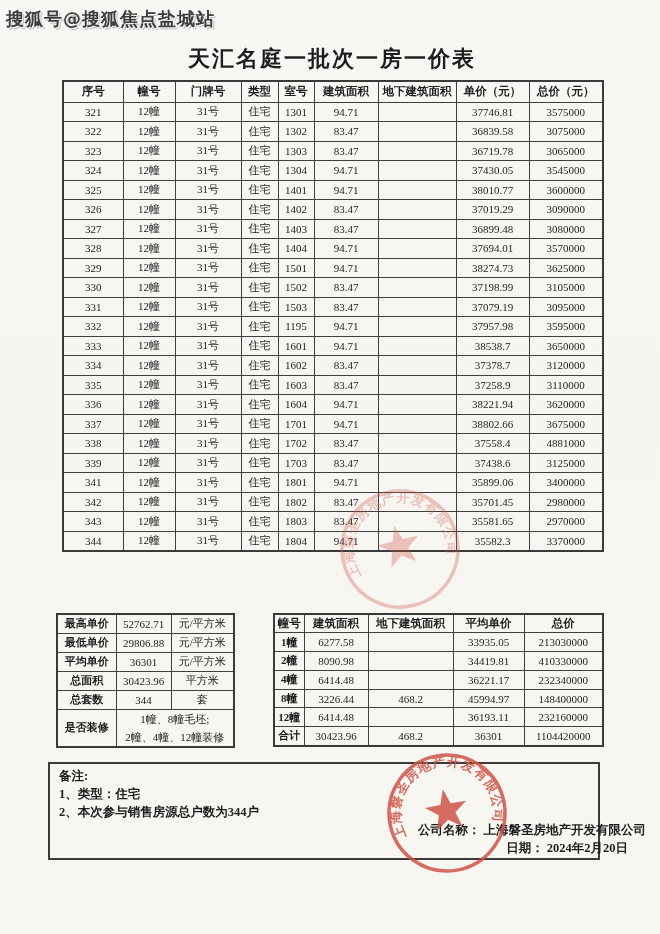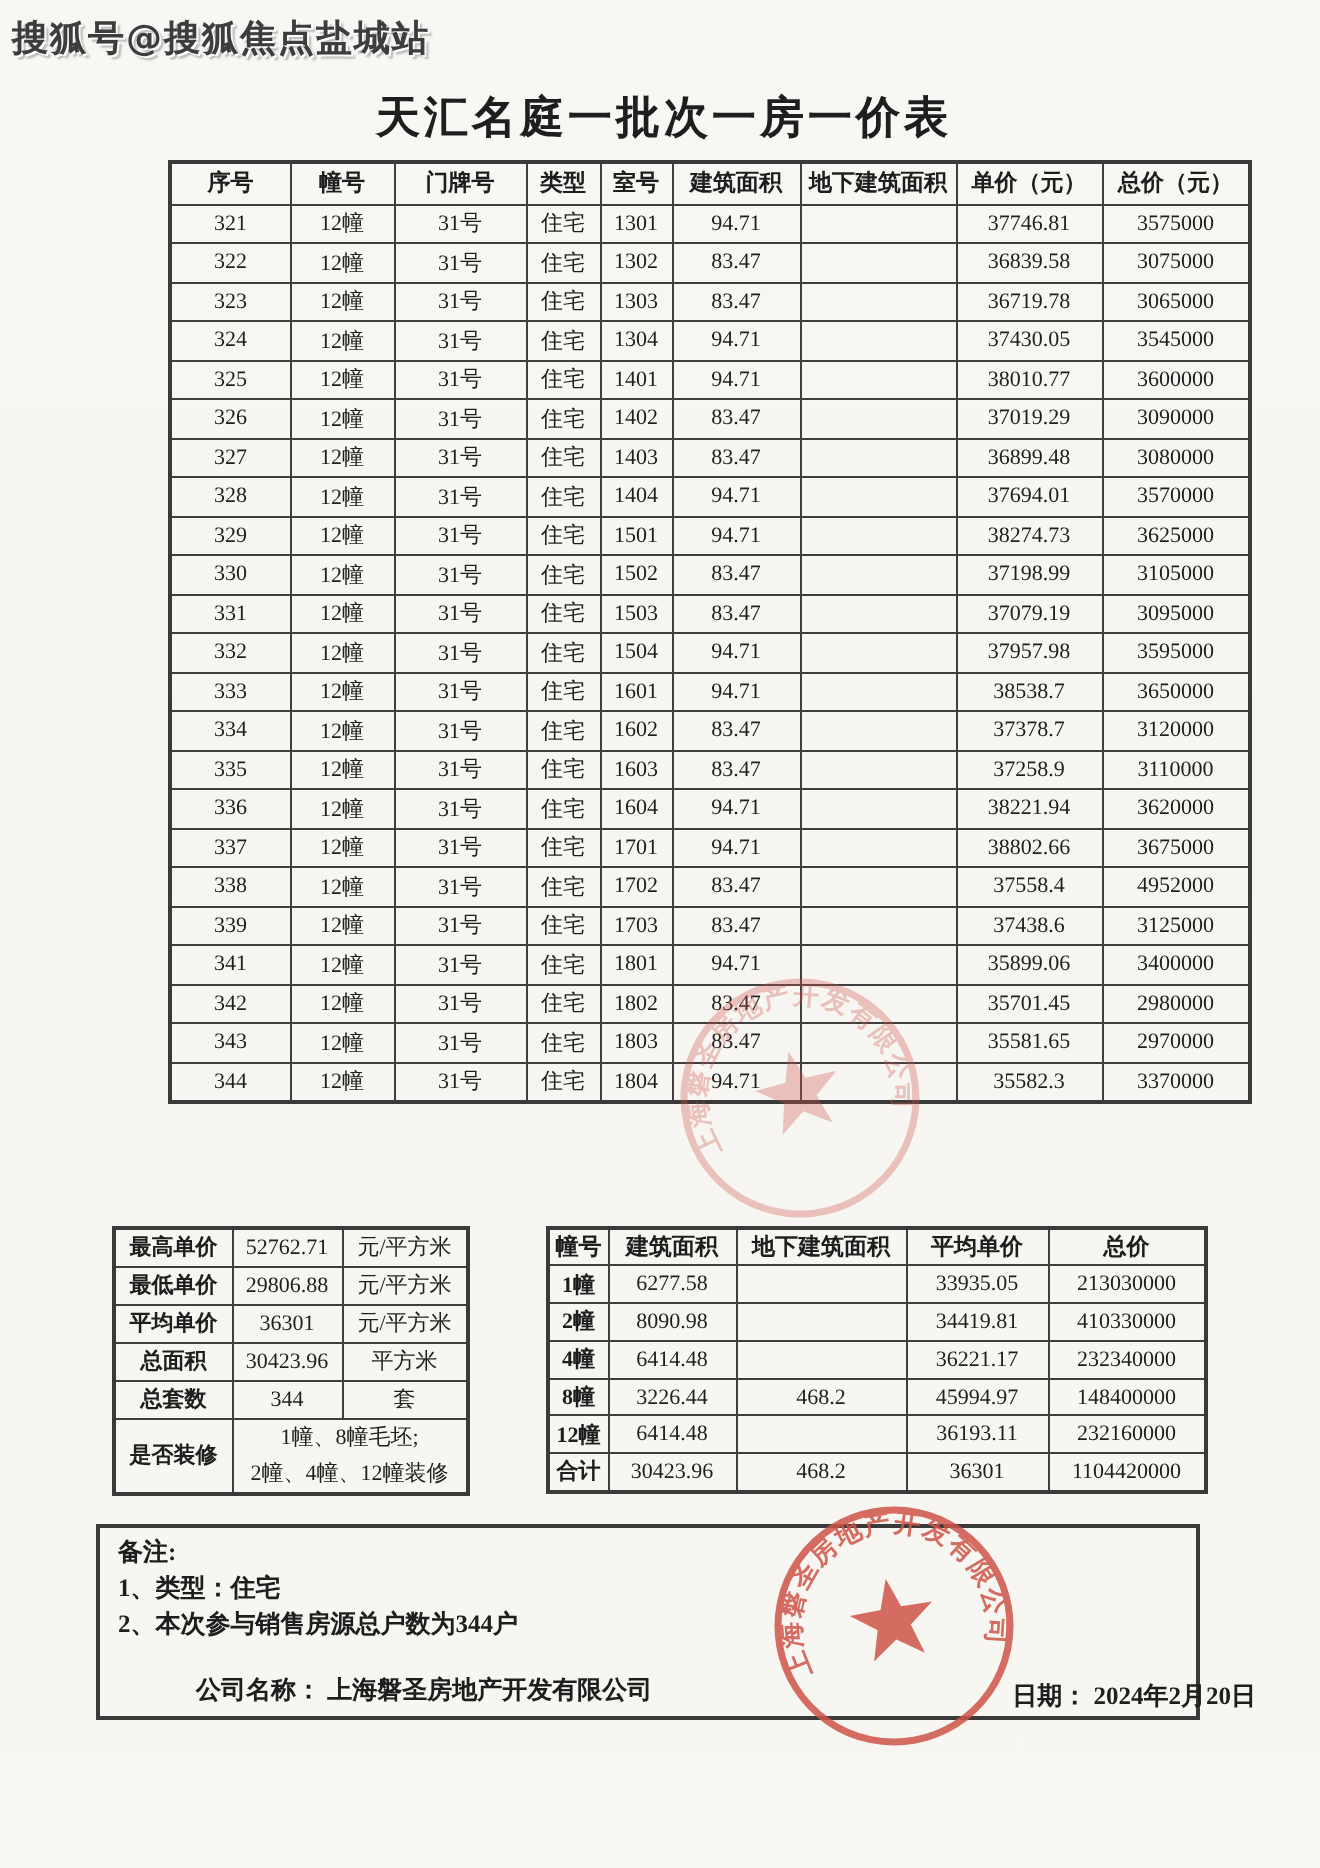--- a/index.html
+++ b/index.html
@@ -19,38 +19,38 @@
   .doc-title{
     position:absolute;left:62px;top:44px;width:540px;text-align:center;
     font-size:22px;font-weight:bold;letter-spacing:2px;
   }
   table{border-collapse:collapse;table-layout:fixed;}
   th,td{
     border:1px solid #3f3f3f;text-align:center;vertical-align:middle;
     font-size:11px;padding:0;overflow:hidden;white-space:nowrap;
   }
   th{font-weight:bold;font-size:11.5px;}
-  .main-table{position:absolute;left:62px;top:80px;width:540px;border:2px solid #3a3a3a;margin-left:22px;}
+  .main-table{position:absolute;left:62px;top:80px;width:540px;border:2px solid #3a3a3a;}
   .main-table thead tr{height:21px;}
   .main-table tbody tr{height:19.5px;}
   .stats-table{position:absolute;left:56px;top:613px;width:177px;border:2px solid #3a3a3a;}
   .stats-table tr{height:19px;}
   .stats-table td:first-child{font-weight:bold;}
   .stats-table .reno-row{height:38px;padding-left:43px;}
   .reno-lines div{line-height:18px;}
   .bld-table{position:absolute;left:273px;top:613px;width:329px;border:2px solid #3a3a3a;}
   .bld-table tr{height:18.8px;}
   .bld-table td:first-child{font-weight:bold;}
   .notes-box{
     position:absolute;left:48px;top:762px;width:552px;height:98px;
     border:2px solid #3a3a3a;box-sizing:border-box;
   }
   .notes-box .line{position:absolute;left:9px;font-size:12.5px;font-weight:bold;white-space:nowrap;}
   .n1{top:4px;}.n2{top:22px;}.n3{top:40px;}
-  .company-line{position:absolute;left:0;right:0;top:73px;text-align:left;
+  .company-line{position:absolute;left:0;right:0;top:58px;text-align:right;
     transform:translateX(48px);font-size:12.5px;font-weight:bold;white-space:nowrap;}
   .date-line{position:absolute;left:0;right:0;top:76px;text-align:right;
     transform:translateX(30px);font-size:12.5px;font-weight:bold;white-space:nowrap;}
   .stamp{position:absolute;pointer-events:none;}
   .stamp-faint{left:325px;top:474px;opacity:.32;transform:rotate(-14deg);}
   .stamp-main{left:372px;top:738px;opacity:.85;transform:rotate(-10deg);}
   .stamp text{font-family:"Liberation Serif","DejaVu Serif",serif;font-weight:bold;}
 </style>
 </head>
 <body>
@@ -206,21 +206,21 @@
           <td>83.47</td>
           <td></td>
           <td>37079.19</td>
           <td>3095000</td>
         </tr>
         <tr>
           <td>332</td>
           <td>12幢</td>
           <td>31号</td>
           <td>住宅</td>
-          <td>1504</td>
+          <td>1195</td>
           <td>94.71</td>
           <td></td>
           <td>37957.98</td>
           <td>3595000</td>
         </tr>
         <tr>
           <td>333</td>
           <td>12幢</td>
           <td>31号</td>
           <td>住宅</td>
@@ -276,21 +276,21 @@
         </tr>
         <tr>
           <td>338</td>
           <td>12幢</td>
           <td>31号</td>
           <td>住宅</td>
           <td>1702</td>
           <td>83.47</td>
           <td></td>
           <td>37558.4</td>
-          <td>4952000</td>
+          <td>4881000</td>
         </tr>
         <tr>
           <td>339</td>
           <td>12幢</td>
           <td>31号</td>
           <td>住宅</td>
           <td>1703</td>
           <td>83.47</td>
           <td></td>
           <td>37438.6</td>

